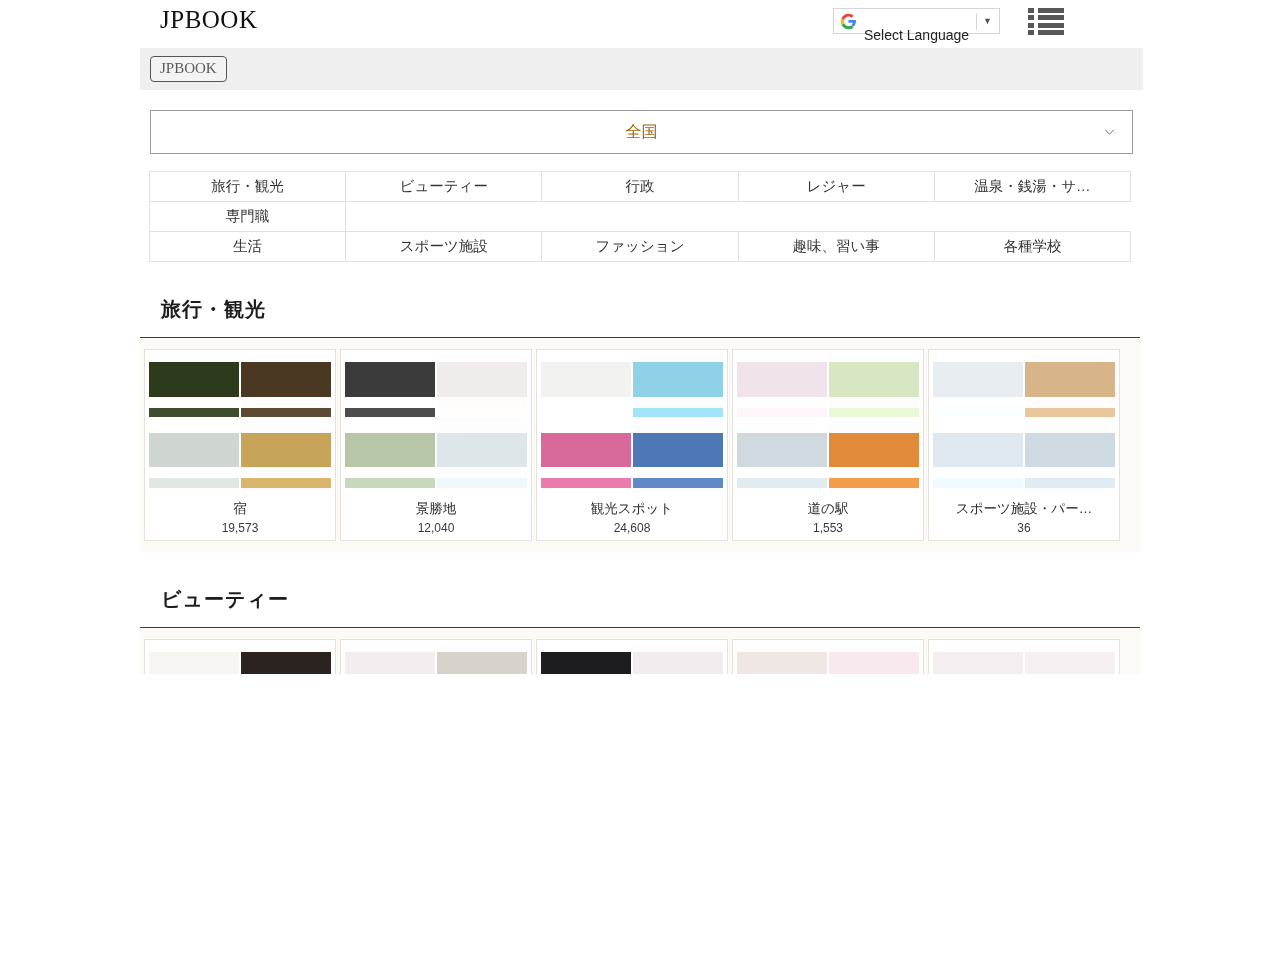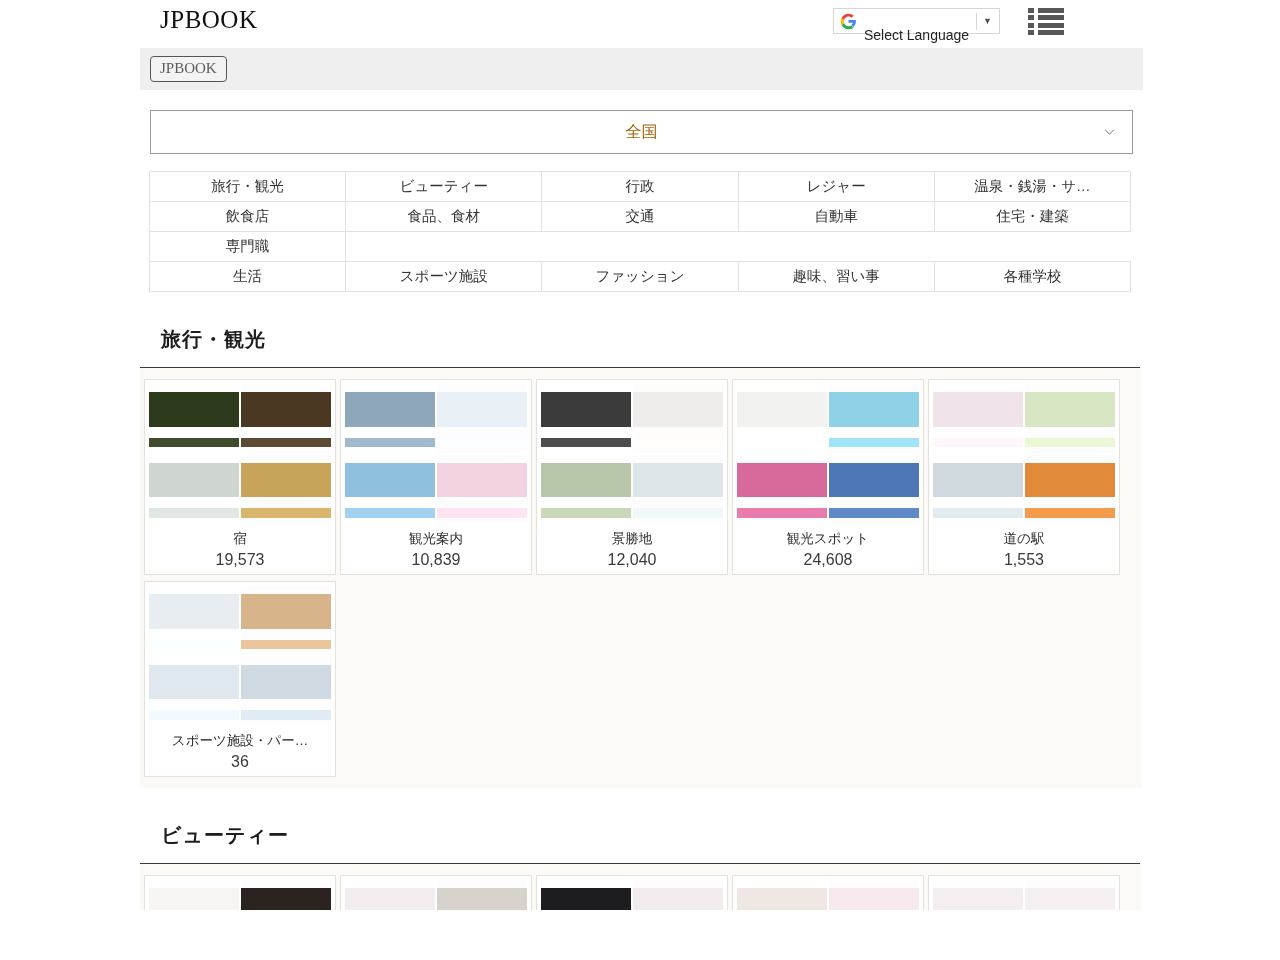--- a/index.html
+++ b/index.html
@@ -172,21 +172,21 @@
     font-size: 13.5px;
     color: #2c2c2c;
     margin-top: 7px;
     white-space: nowrap;
     overflow: hidden;
     text-overflow: ellipsis;
     padding: 0 2px;
   }
   .card-count {
     text-align: center;
-    font-size: 16px;
+    font-size: 12px;
     color: #3a3a3a;
     margin-top: 3px;
   }
   .cards-area.clipped { max-height: 46px; overflow: hidden; padding-bottom: 0; }
 </style>
 </head>
 <body>
 
 <div class="page">
 
@@ -241,27 +241,20 @@
   </div>
 
   <table class="cat-table">
     <tbody>
         <tr>
           <td>旅行・観光</td>
           <td>ビューティー</td>
           <td>行政</td>
           <td>レジャー</td>
           <td>温泉・銭湯・サ…</td>
-        </tr>
-        <tr>
-          <td>飲食店</td>
-          <td>食品、食材</td>
-          <td>交通</td>
-          <td>自動車</td>
-          <td>住宅・建築</td>
         </tr>
         <tr>
           <td>専門職</td>
           <td class="empty"></td>
           <td class="empty"></td>
           <td class="empty"></td>
           <td class="empty"></td>
         </tr>
         <tr>
           <td>生活</td>
@@ -283,30 +276,20 @@
               <div class="tile" style="background: linear-gradient(rgb(255, 255, 255) 0px, rgb(255, 255, 255) 12%, rgb(46, 58, 28) 12%, rgb(46, 58, 28) 62%, rgb(255, 255, 255) 62%, rgb(255, 255, 255) 78%, rgb(64, 76, 46) 78%, rgb(64, 76, 46) 92%, rgb(255, 255, 255) 92%, rgb(255, 255, 255) 100%);"></div>
               <div class="tile" style="background: linear-gradient(rgb(253, 253, 253) 0px, rgb(253, 253, 253) 12%, rgb(74, 56, 35) 12%, rgb(74, 56, 35) 62%, rgb(253, 253, 253) 62%, rgb(253, 253, 253) 78%, rgb(92, 74, 53) 78%, rgb(92, 74, 53) 92%, rgb(253, 253, 253) 92%, rgb(253, 253, 253) 100%);"></div>
               <div class="tile" style="background: linear-gradient(rgb(255, 255, 255) 0px, rgb(255, 255, 255) 12%, rgb(207, 214, 210) 12%, rgb(207, 214, 210) 62%, rgb(255, 255, 255) 62%, rgb(255, 255, 255) 78%, rgb(225, 232, 228) 78%, rgb(225, 232, 228) 92%, rgb(255, 255, 255) 92%, rgb(255, 255, 255) 100%);"></div>
               <div class="tile" style="background: linear-gradient(rgb(253, 253, 253) 0px, rgb(253, 253, 253) 12%, rgb(200, 163, 90) 12%, rgb(200, 163, 90) 62%, rgb(253, 253, 253) 62%, rgb(253, 253, 253) 78%, rgb(218, 181, 108) 78%, rgb(218, 181, 108) 92%, rgb(253, 253, 253) 92%, rgb(253, 253, 253) 100%);"></div>
             </div>
             <div class="card-label">宿</div>
             <div class="card-count">19,573</div>
           </div>
           <div class="card">
             <div class="card-thumb">
-              <div class="tile" style="background: linear-gradient(rgb(255, 255, 255) 0px, rgb(255, 255, 255) 12%, rgb(143, 167, 187) 12%, rgb(143, 167, 187) 62%, rgb(255, 255, 255) 62%, rgb(255, 255, 255) 78%, rgb(161, 185, 205) 78%, rgb(161, 185, 205) 92%, rgb(255, 255, 255) 92%, rgb(255, 255, 255) 100%);"></div>
-              <div class="tile" style="background: linear-gradient(rgb(253, 253, 253) 0px, rgb(253, 253, 253) 12%, rgb(233, 241, 246) 12%, rgb(233, 241, 246) 62%, rgb(253, 253, 253) 62%, rgb(253, 253, 253) 78%, rgb(251, 255, 255) 78%, rgb(251, 255, 255) 92%, rgb(253, 253, 253) 92%, rgb(253, 253, 253) 100%);"></div>
-              <div class="tile" style="background: linear-gradient(rgb(255, 255, 255) 0px, rgb(255, 255, 255) 12%, rgb(143, 192, 224) 12%, rgb(143, 192, 224) 62%, rgb(255, 255, 255) 62%, rgb(255, 255, 255) 78%, rgb(161, 210, 242) 78%, rgb(161, 210, 242) 92%, rgb(255, 255, 255) 92%, rgb(255, 255, 255) 100%);"></div>
-              <div class="tile" style="background: linear-gradient(rgb(253, 253, 253) 0px, rgb(253, 253, 253) 12%, rgb(243, 211, 226) 12%, rgb(243, 211, 226) 62%, rgb(253, 253, 253) 62%, rgb(253, 253, 253) 78%, rgb(255, 229, 244) 78%, rgb(255, 229, 244) 92%, rgb(253, 253, 253) 92%, rgb(253, 253, 253) 100%);"></div>
-            </div>
-            <div class="card-label">観光案内</div>
-            <div class="card-count">10,839</div>
-          </div>
-          <div class="card">
-            <div class="card-thumb">
               <div class="tile" style="background: linear-gradient(rgb(255, 255, 255) 0px, rgb(255, 255, 255) 12%, rgb(59, 59, 59) 12%, rgb(59, 59, 59) 62%, rgb(255, 255, 255) 62%, rgb(255, 255, 255) 78%, rgb(77, 77, 77) 78%, rgb(77, 77, 77) 92%, rgb(255, 255, 255) 92%, rgb(255, 255, 255) 100%);"></div>
               <div class="tile" style="background: linear-gradient(rgb(253, 253, 253) 0px, rgb(253, 253, 253) 12%, rgb(240, 236, 235) 12%, rgb(240, 236, 235) 62%, rgb(253, 253, 253) 62%, rgb(253, 253, 253) 78%, rgb(255, 254, 253) 78%, rgb(255, 254, 253) 92%, rgb(253, 253, 253) 92%, rgb(253, 253, 253) 100%);"></div>
               <div class="tile" style="background: linear-gradient(rgb(255, 255, 255) 0px, rgb(255, 255, 255) 12%, rgb(183, 198, 168) 12%, rgb(183, 198, 168) 62%, rgb(255, 255, 255) 62%, rgb(255, 255, 255) 78%, rgb(201, 216, 186) 78%, rgb(201, 216, 186) 92%, rgb(255, 255, 255) 92%, rgb(255, 255, 255) 100%);"></div>
               <div class="tile" style="background: linear-gradient(rgb(253, 253, 253) 0px, rgb(253, 253, 253) 12%, rgb(223, 230, 234) 12%, rgb(223, 230, 234) 62%, rgb(253, 253, 253) 62%, rgb(253, 253, 253) 78%, rgb(241, 248, 252) 78%, rgb(241, 248, 252) 92%, rgb(253, 253, 253) 92%, rgb(253, 253, 253) 100%);"></div>
             </div>
             <div class="card-label">景勝地</div>
             <div class="card-count">12,040</div>
           </div>
           <div class="card">
             <div class="card-thumb">

